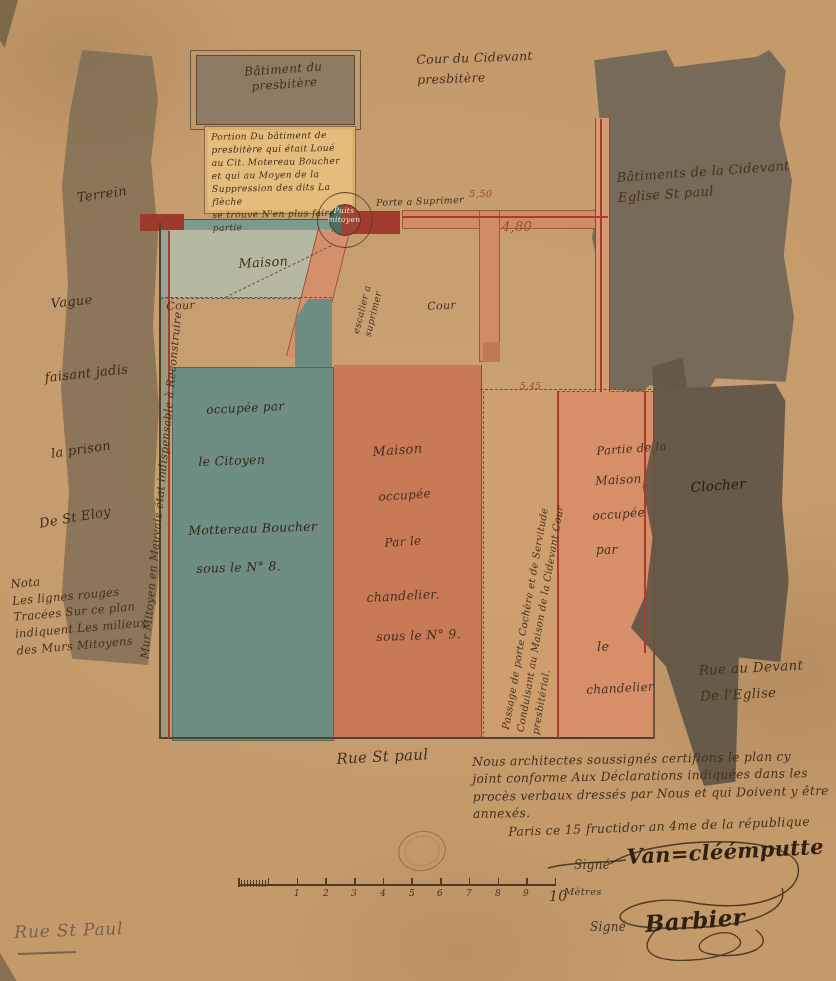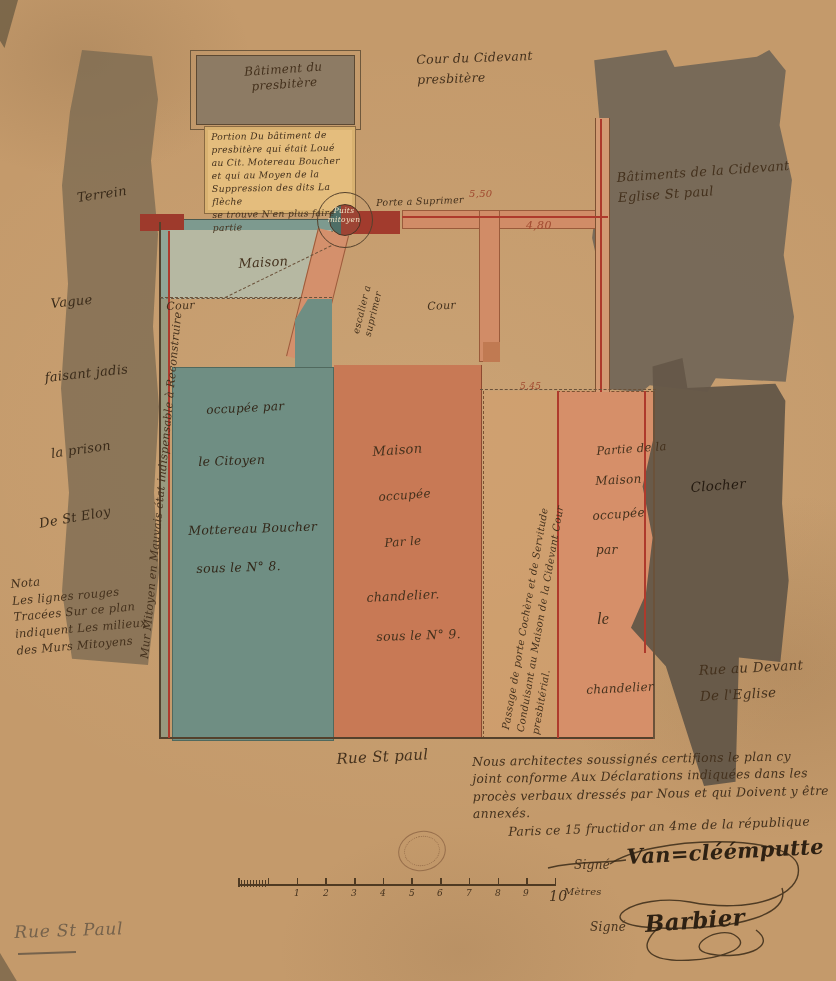--- a/index.html
+++ b/index.html
@@ -132,30 +132,30 @@
   <div class="lbl" style="left:376px;top:629px;font-size:12.5px;transform:rotate(-2deg);">sous le N° 9.</div>
 
   <div class="lbl" style="left:498px;top:728px;width:345px;font-size:10px;line-height:1.5;transform:rotate(-80deg);">Passage de porte Cochère et de Servitude
 Conduisant au Maison de la Cidevant Cour
 presbitérial.</div>
 
   <div class="lbl" style="left:596px;top:444px;font-size:11.5px;transform:rotate(-4deg);">Partie de la</div>
   <div class="lbl" style="left:595px;top:474px;font-size:12px;transform:rotate(-3deg);">Maison</div>
   <div class="lbl" style="left:592px;top:509px;font-size:12px;transform:rotate(-4deg);">occupée</div>
   <div class="lbl" style="left:596px;top:543px;font-size:12px;">par</div>
-  <div class="lbl" style="left:597px;top:609px;font-size:16px;font-family:Liberation Serif, serif;">le</div>
+  <div class="lbl" style="left:597px;top:639px;font-size:13px;">le</div>
   <div class="lbl" style="left:586px;top:683px;font-size:12px;transform:rotate(-3deg);">chandelier</div>
 
   <div class="lbl" style="left:690px;top:479px;font-size:13.5px;transform:rotate(-4deg);color:#241a10;">Clocher</div>
 
   <div class="lbl" style="left:698px;top:658px;width:150px;font-size:13.5px;transform:rotate(-3deg);line-height:1.9;">Rue au Devant
 De l'Eglise</div>
 
   <div class="lbl" style="left:440px;top:188px;font-size:10px;color:#a14a30;margin-left:29px;">5,50</div>
-  <div class="lbl" style="left:526px;top:219px;font-size:11px;color:#a14a30;">4,80</div>
+  <div class="lbl" style="left:502px;top:219px;font-size:13px;color:#a14a30;">4,80</div>
   <div class="lbl" style="left:520px;top:381px;font-size:9px;color:#a14a30;">5,45</div>
 
   <div class="lbl" style="left:336px;top:750px;font-size:15px;transform:rotate(-3deg);">Rue St paul</div>
 
   <div class="lbl" style="left:472px;top:754px;width:366px;font-size:12.3px;line-height:1.42;transform:rotate(-1deg);">Nous architectes soussignés certifions le plan cy
 joint conforme Aux Déclarations indiquées dans les
 procès verbaux dressés par Nous et qui Doivent y être
 annexés.</div>
   <div class="lbl" style="left:508px;top:824px;width:330px;font-size:12.5px;transform:rotate(-2deg);">Paris ce 15 fructidor an 4me de la république</div>
 

